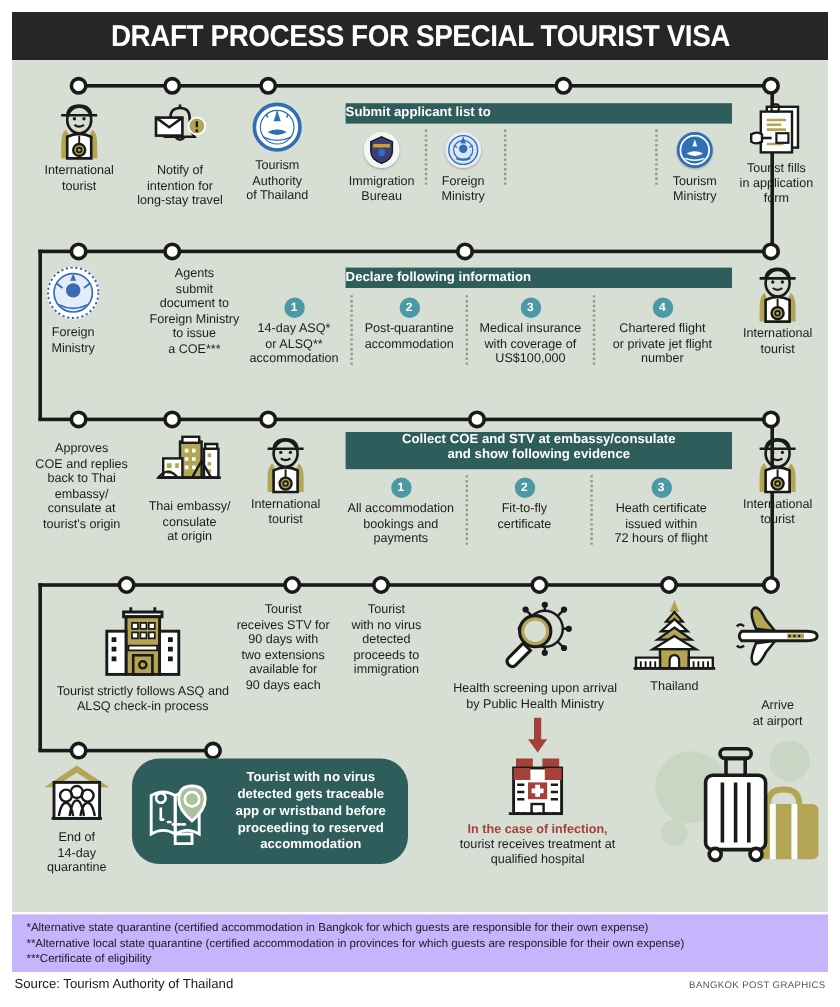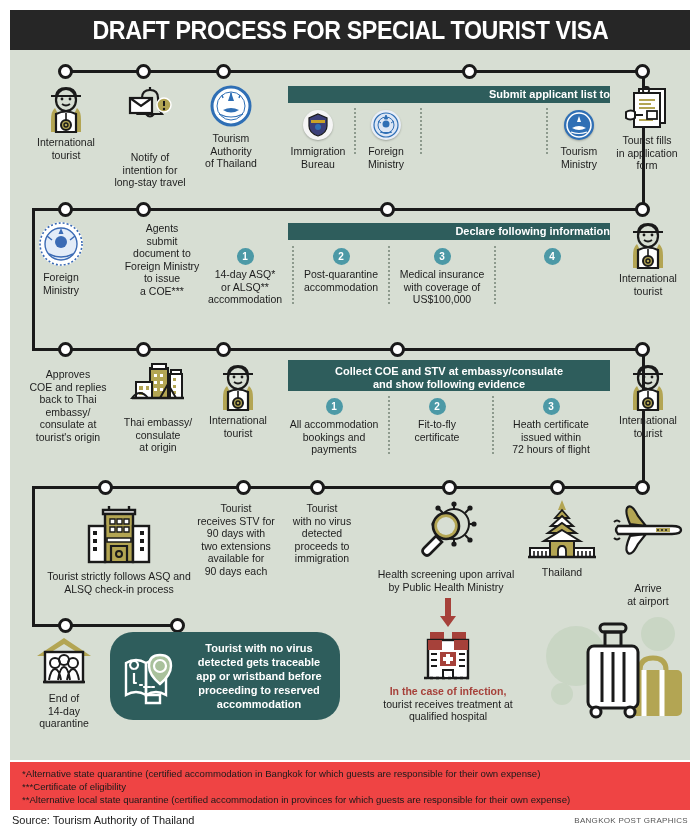--- a/index.html
+++ b/index.html
@@ -40,21 +40,21 @@
 
   .cell{position:absolute;text-align:center;}
   .cap{
     font-size:10.5px;line-height:12.5px;color:#1d1d1d;
     font-family:"Liberation Sans", sans-serif;
   }
 
   
   .banner{
     position:absolute;background:#2e5d5c;color:#fff;
-    display:flex;align-items:center;justify-content:flex-end;
+    display:flex;align-items:center;justify-content:flex-start;
     font-size:11px;font-weight:bold;line-height:13px;text-align:center;
   }
 
   
   .dotsep{
     position:absolute;width:0;border-left:2px dotted #8d9a8d;
   }
 
   
   .numbadge{
@@ -80,21 +80,21 @@
   
   .card{
     position:absolute;background:#2e5d5c;border-radius:14px;
     color:#fff;display:flex;align-items:center;
   }
   .card .ctxt{font-size:11px;font-weight:bold;line-height:14px;text-align:center;}
 
   
   .foot{
     position:absolute;left:10px;top:762px;width:680px;height:48px;
-    background:#ef4444;
+    background:#c4b5fd;
     padding:5px 12px;box-sizing:border-box;
   }
   .foot div{font-size:9.6px;line-height:13.2px;color:#1a1a1a;}
   .source{
     position:absolute;left:12px;top:814px;font-size:11px;color:#1a1a1a;
   }
   .credit{
     position:absolute;right:12px;top:816px;font-size:8px;color:#555;letter-spacing:.3px;
   }
 
@@ -174,21 +174,21 @@
           <path d="M17 14 q0 -8 8 -8 t8 8 q0 10 4 16 h-24 q4 -6 4 -16z" fill="none" stroke="#1a1a1a" stroke-width="2.2"></path>
           <path d="M25 6 v-3" stroke="#1a1a1a" stroke-width="2.2"></path>
           <path d="M21 30 q4 5 8 0" fill="none" stroke="#1a1a1a" stroke-width="2.2"></path>
           <rect x="5" y="14" width="22" height="15" fill="#fff" stroke="#1a1a1a" stroke-width="2.2"></rect>
           <path d="M5 14 l11 8 l11 -8" fill="none" stroke="#1a1a1a" stroke-width="2.2"></path>
           <circle cx="39" cy="21" r="7" fill="#b3a553" stroke="#fff" stroke-width="1.5"></circle>
           <path d="M39 17 v5" stroke="#1a1a1a" stroke-width="2"></path>
           <circle cx="39" cy="25" r="1.2" fill="#1a1a1a"></circle>
         </svg>
       </span>
-      <div class="cap" style="margin-top:17px;white-space:pre-line;">Notify of
+      <div class="cap" style="margin-top:2px;white-space:pre-line;">Notify of
 intention for
 long-stay travel</div>
     </div>
 
     <div class="cell" style="left:176px;top:34px;width:90px;">
       <span class="icn">
         <svg width="44" height="46" viewBox="0 0 44 46" class="icn">
           <circle cx="22" cy="22" r="20" fill="#fff"></circle>
           <circle cx="22" cy="22" r="19" fill="none" stroke="#2f6fb5" stroke-width="3"></circle>
           <circle cx="22" cy="22" r="14" fill="none" stroke="#2f6fb5" stroke-width="1"></circle>
@@ -312,20 +312,23 @@
     <div class="cell" style="left:384px;top:198px;width:96px;">
       <div class="numbadge">3</div>
       <div class="cap" style="white-space:pre-line;">Medical insurance
 with coverage of
 US$100,000</div>
     </div>
     <div class="dotsep" style="left:484px;top:196px;height:58px;"></div>
 
     <div class="cell" style="left:490px;top:198px;width:104px;">
       <div class="numbadge">4</div>
+      <div class="cap" style="white-space:pre-line;">Chartered flight
+or private jet flight
+number</div>
     </div>
 
     <div class="cell" style="left:600px;top:170px;width:76px;">
       <span class="icn">
         <svg width="46" height="50" viewBox="0 0 46 50" class="icn">
           <path d="M12 24 q-4 3 -4 12 v12 h6 v-20z M34 24 q4 3 4 12 v12 h-6 v-20z" fill="#b3a553"></path>
           <ellipse cx="23" cy="16" rx="10" ry="11" fill="none" stroke="#1a1a1a" stroke-width="2.2"></ellipse>
           <path d="M8 12 h30 M13 12 q1 -8 10 -8 t10 8" fill="none" stroke="#1a1a1a" stroke-width="2.2"></path>
           <circle cx="19" cy="15" r="1.4" fill="#1a1a1a"></circle>
           <circle cx="27" cy="15" r="1.4" fill="#1a1a1a"></circle>
@@ -606,20 +609,20 @@
           <circle cx="56" cy="104" r="5" fill="#fff" stroke="#1a1a1a" stroke-width="3"></circle>
           <circle cx="90" cy="104" r="5" fill="#fff" stroke="#1a1a1a" stroke-width="3"></circle>
         </svg>
       </span>
     </div>
 
   </div>
 
   <div class="foot">
     <div>*Alternative state quarantine (certified accommodation in Bangkok for which guests are responsible for their own expense)</div>
+    <div>**Alternative local state quarantine (certified accommodation in provinces for which guests are responsible for their own expense)</div>
     <div>***Certificate of eligibility</div>
-    <div>**Alternative local state quarantine (certified accommodation in provinces for which guests are responsible for their own expense)</div>
   </div>
 
   <div class="source">Source: Tourism Authority of Thailand</div>
   <div class="credit">BANGKOK POST GRAPHICS</div>
 
 </div>
 
 </body></html>

